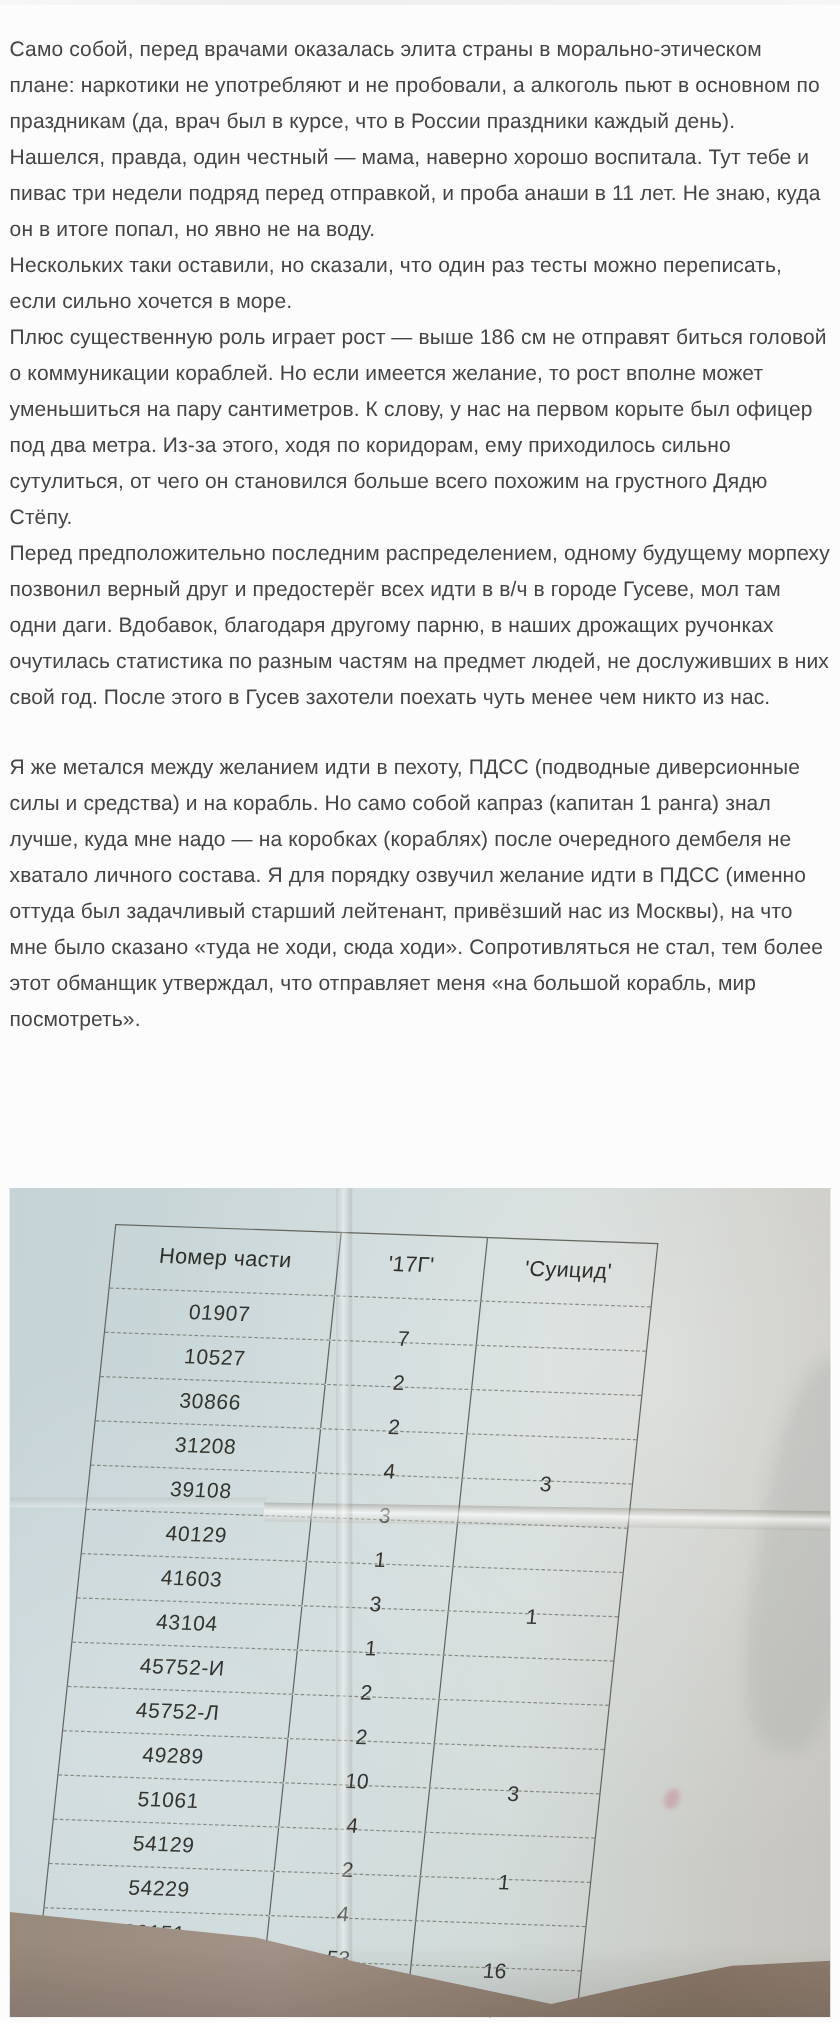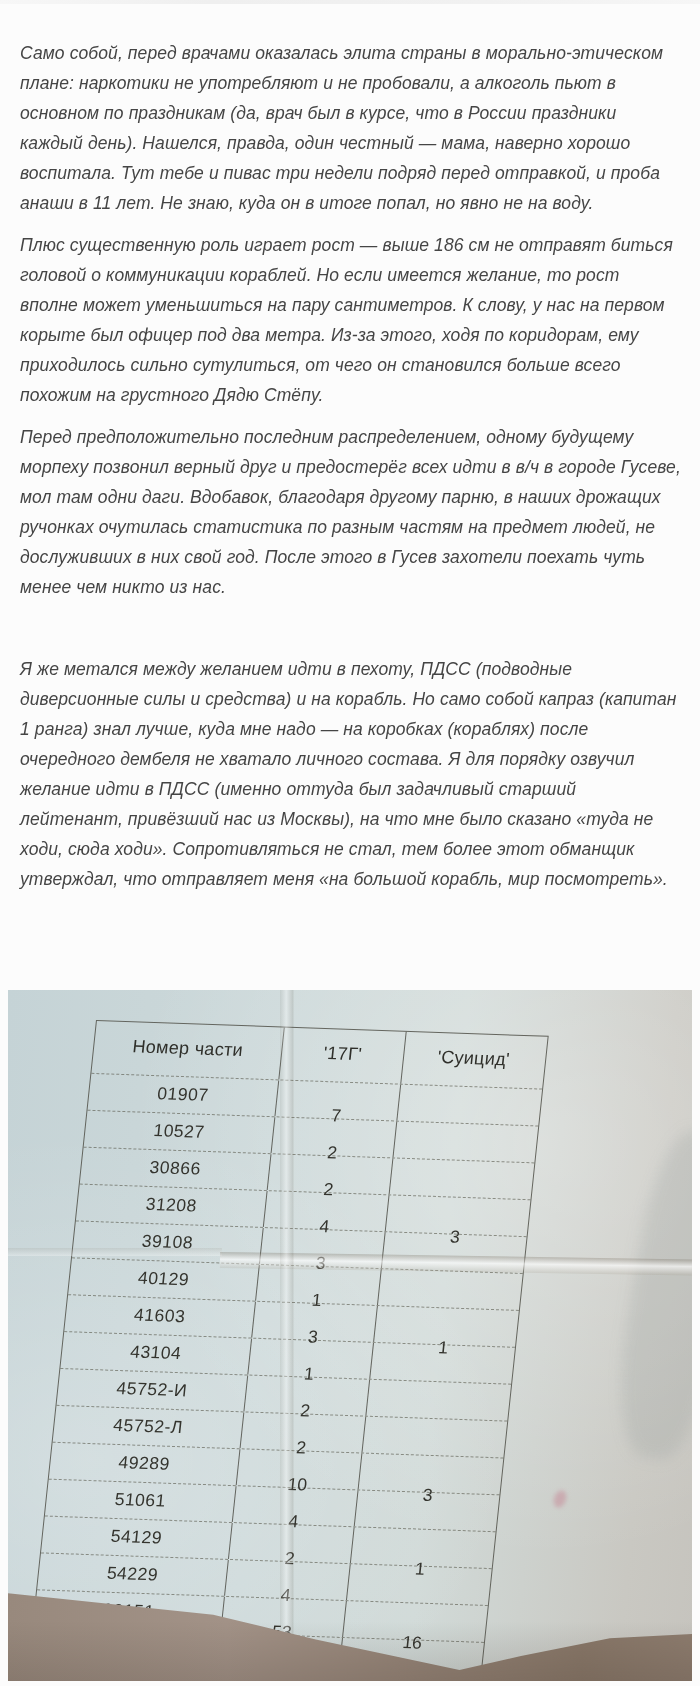--- a/index.html
+++ b/index.html
@@ -13,21 +13,21 @@
     position:absolute; top:0; left:0; width:700px; height:4px;
     background:linear-gradient(90deg,#f7f7f7,#efefef 30%,#f1f1f1 70%,#f6f6f6);
   }
   
   .article {
     position:absolute; top:26px; left:8px; width:686px; height:960px;
     overflow:hidden;
     color:#454545; font-size:17.5px; line-height:30px;
     letter-spacing:0.1px;
   }
-  .article p { margin:12px;font-style:italic; }
+  .article p { margin:0; }
   .article .gap { height:28px; }
   
   .photo {
     position:absolute; top:990px; left:8px; width:684px; height:691px;
     overflow:hidden;
     background:
       radial-gradient(ellipse at 78% 22%, rgba(255,255,255,0.30), rgba(255,255,255,0) 55%),
       radial-gradient(ellipse at 12% 68%, rgba(255,255,255,0.22), rgba(255,255,255,0) 50%),
       linear-gradient(95deg,#c5d3d6 0%, #cdd9da 38%, #d1dad8 62%, #c9c8c2 90%, #c6c4be 100%);
   }
@@ -89,20 +89,21 @@
   }
 </style>
 </head>
 <body>
 
 <div class="page">
   <div class="top-strip"></div>
 
   <div class="article">
     <p>Само собой, перед врачами оказалась элита страны в морально-этическом плане: наркотики не употребляют и не пробовали, а алкоголь пьют в основном по праздникам (да, врач был в курсе, что в России праздники каждый день). Нашелся, правда, один честный — мама, наверно хорошо воспитала. Тут тебе и пивас три недели подряд перед отправкой, и проба анаши в 11 лет. Не знаю, куда он в итоге попал, но явно не на воду.</p>
+    <p>Нескольких таки оставили, но сказали, что один раз тесты можно переписать, если сильно хочется в море.</p>
     <p>Плюс существенную роль играет рост — выше 186 см не отправят биться головой о коммуникации кораблей. Но если имеется желание, то рост вполне может уменьшиться на пару сантиметров. К слову, у нас на первом корыте был офицер под два метра. Из-за этого, ходя по коридорам, ему приходилось сильно сутулиться, от чего он становился больше всего похожим на грустного Дядю Стёпу.</p>
     <p>Перед предположительно последним распределением, одному будущему морпеху позвонил верный друг и предостерёг всех идти в в/ч в городе Гусеве, мол там одни даги. Вдобавок, благодаря другому парню, в наших дрожащих ручонках очутилась статистика по разным частям на предмет людей, не дослуживших в них свой год. После этого в Гусев захотели поехать чуть менее чем никто из нас.</p>
     <div class="gap"></div>
     <p>Я же метался между желанием идти в пехоту, ПДСС (подводные диверсионные силы и средства) и на корабль. Но само собой капраз (капитан 1 ранга) знал лучше, куда мне надо — на коробках (кораблях) после очередного дембеля не хватало личного состава. Я для порядку озвучил желание идти в ПДСС (именно оттуда был задачливый старший лейтенант, привёзший нас из Москвы), на что мне было сказано «туда не ходи, сюда ходи». Сопротивляться не стал, тем более этот обманщик утверждал, что отправляет меня «на большой корабль, мир посмотреть».</p>
   </div>
 
   <div class="photo">
     <div class="wrinkle-right"></div>
 
     <div class="stat-table">

